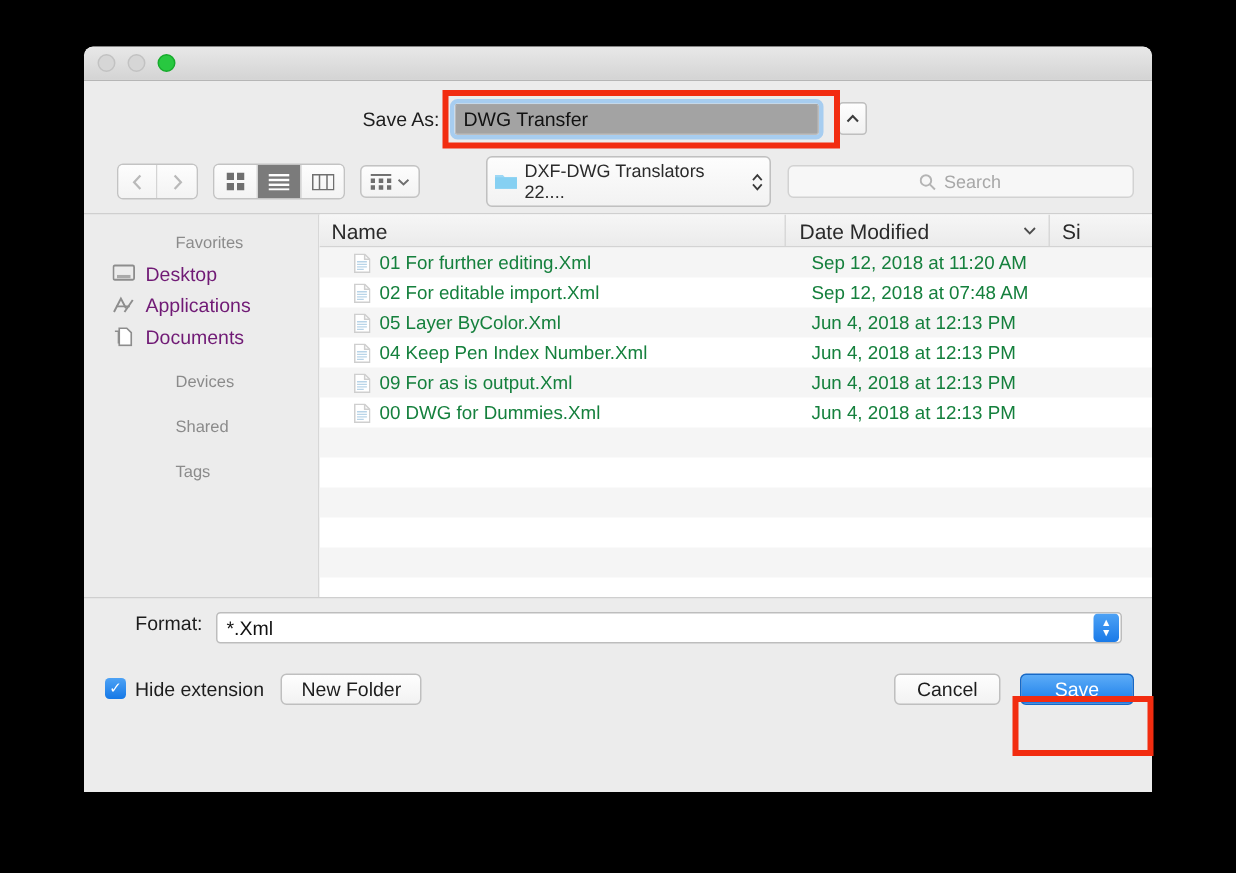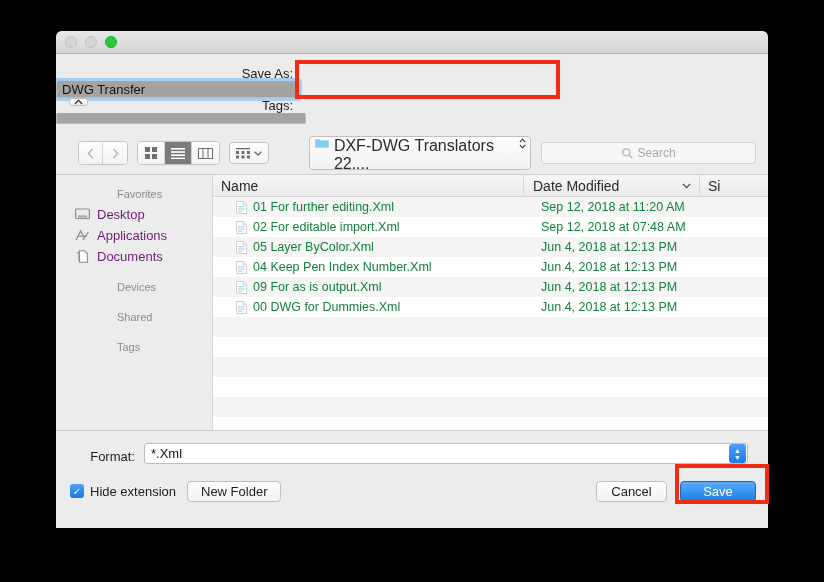--- a/index.html
+++ b/index.html
@@ -22,21 +22,21 @@
     border-bottom:1px solid #b6b6b6;
     border-top-left-radius:6px;border-top-right-radius:6px;
   }
   .lights{position:absolute;left:9px;top:5px;display:flex;gap:8px;}
   .light{width:12px;height:12px;border-radius:50%;}
   .light.dim{background:#d6d6d6;border:1px solid #c2c2c2;box-sizing:border-box;}
   .light.green{background:#28c840;border:1px solid #17ab2c;box-sizing:border-box;}
 
   
   .header{padding:12px 0 8px 0;background:#ececec;}
-  .formrow{display:flex;align-items:flex-start;height:26px;margin-bottom:6px;flex-direction:column;}
+  .formrow{display:flex;align-items:center;height:26px;margin-bottom:6px;}
   .flabel{
     width:247px;text-align:right;padding-right:10px;
     font-size:13px;color:#1d1d1d;box-sizing:border-box;
   }
   .field{
     height:21px;background:#a3a3a3;border:1px solid #bcbcbc;border-top-color:#a6a6a6;
     border-radius:2px;font-size:13px;color:#111;
     display:flex;align-items:center;padding:0 5px;box-sizing:border-box;
   }
   #saveas-field{width:243px;outline:3px solid #a7cdf0;outline-offset:0px;}
@@ -59,23 +59,23 @@
   }
   .seg > div:last-child{border-right:none;}
   .seg > div.on{background:#7b7b7b;}
   .navseg > div{width:26px;}
   .btnbox{
     height:22px;padding:0 6px;display:flex;align-items:center;gap:4px;
     background:linear-gradient(#fdfdfd,#f3f3f3);border:1px solid #c3c3c3;border-radius:4px;
     box-sizing:border-box;
   }
   .pathpop{
-    height:34px;min-width:0;padding:0 4px 0 5px;display:flex;gap:5px;
+    height:34px;min-width:0;padding:0 4px 0 5px;display:flex;align-items:center;gap:5px;
     background:linear-gradient(#fdfdfd,#f2f2f2);border:1px solid #c0c0c0;border-radius:4px;
-    font-size:16px;color:#2b2b2b;box-sizing:border-box;
+    font-size:12px;color:#2b2b2b;box-sizing:border-box;
   }
   .searchbox{
     height:22px;width:237px;border:1px solid #d2d2d2;border-radius:4px;background:#f7f7f7;
     display:flex;align-items:center;justify-content:center;gap:5px;
     font-size:12px;color:#a8a8a8;box-sizing:border-box;
   }
 
   
   .browser{display:flex;height:255px;border-top:1px solid #cfcfcf;border-bottom:1px solid #cfcfcf;}
   .sidebar{
@@ -94,21 +94,21 @@
            display:flex;align-items:center;justify-content:space-between;padding-right:8px;box-sizing:border-box;}
   .ch-size{width:60px;padding-left:8px;height:100%;display:flex;align-items:center;}
   .row{display:flex;height:20px;align-items:center;font-size:12.5px;color:#15803d;}
   .row.alt{background:#f5f5f5;}
   .r-name{flex:1;display:flex;align-items:center;gap:6px;padding-left:23px;}
   .r-date{width:176px;padding-left:9px;box-sizing:border-box;}
   .r-size{width:60px;}
 
   
   .footer{background:#ececec;padding-top:9px;}
-  .fmtrow{display:flex;align-items:flex-end;height:24px;padding:0 20px 0 0;}
+  .fmtrow{display:flex;align-items:flex-start;height:24px;padding:0 20px 0 0;}
   .fmtlabel{width:88px;text-align:right;padding-right:9px;font-size:13px;color:#1d1d1d;box-sizing:border-box;}
   .select{
     flex:1;height:21px;background:#fff;border:1px solid #bdbdbd;border-radius:3px;
     display:flex;align-items:center;justify-content:space-between;
     font-size:13px;color:#111;padding-left:6px;box-sizing:border-box;overflow:hidden;
   }
   .stepper{
     width:17px;height:19px;margin-right:1px;border-radius:3px;
     background:linear-gradient(#4da2f5,#1a7ae8);
     display:flex;flex-direction:column;align-items:center;justify-content:center;
@@ -151,24 +151,20 @@
 
     <div class="header">
       <div class="formrow">
         <div class="flabel">Save As:</div>
         <div class="field" id="saveas-field">DWG Transfer</div>
         <div class="chevron-btn">
           <svg width="9" height="6" viewBox="0 0 9 6">
             <path d="M1 5 L4.5 1.3 L8 5" fill="none" stroke="#3d3d3d" stroke-width="1.4"></path>
           </svg>
         </div>
-      </div>
-      <div class="formrow">
-        <div class="flabel">Tags:</div>
-        <div class="field" id="tags-field"></div>
       </div>
     </div>
 
     <div class="toolbar">
       <div class="seg navseg">
         <div>
           <svg width="7" height="11" viewBox="0 0 7 11">
             <path d="M5.6 1 L1.4 5.5 L5.6 10" fill="none" stroke="#b9b9b9" stroke-width="1.5"></path>
           </svg>
         </div>

